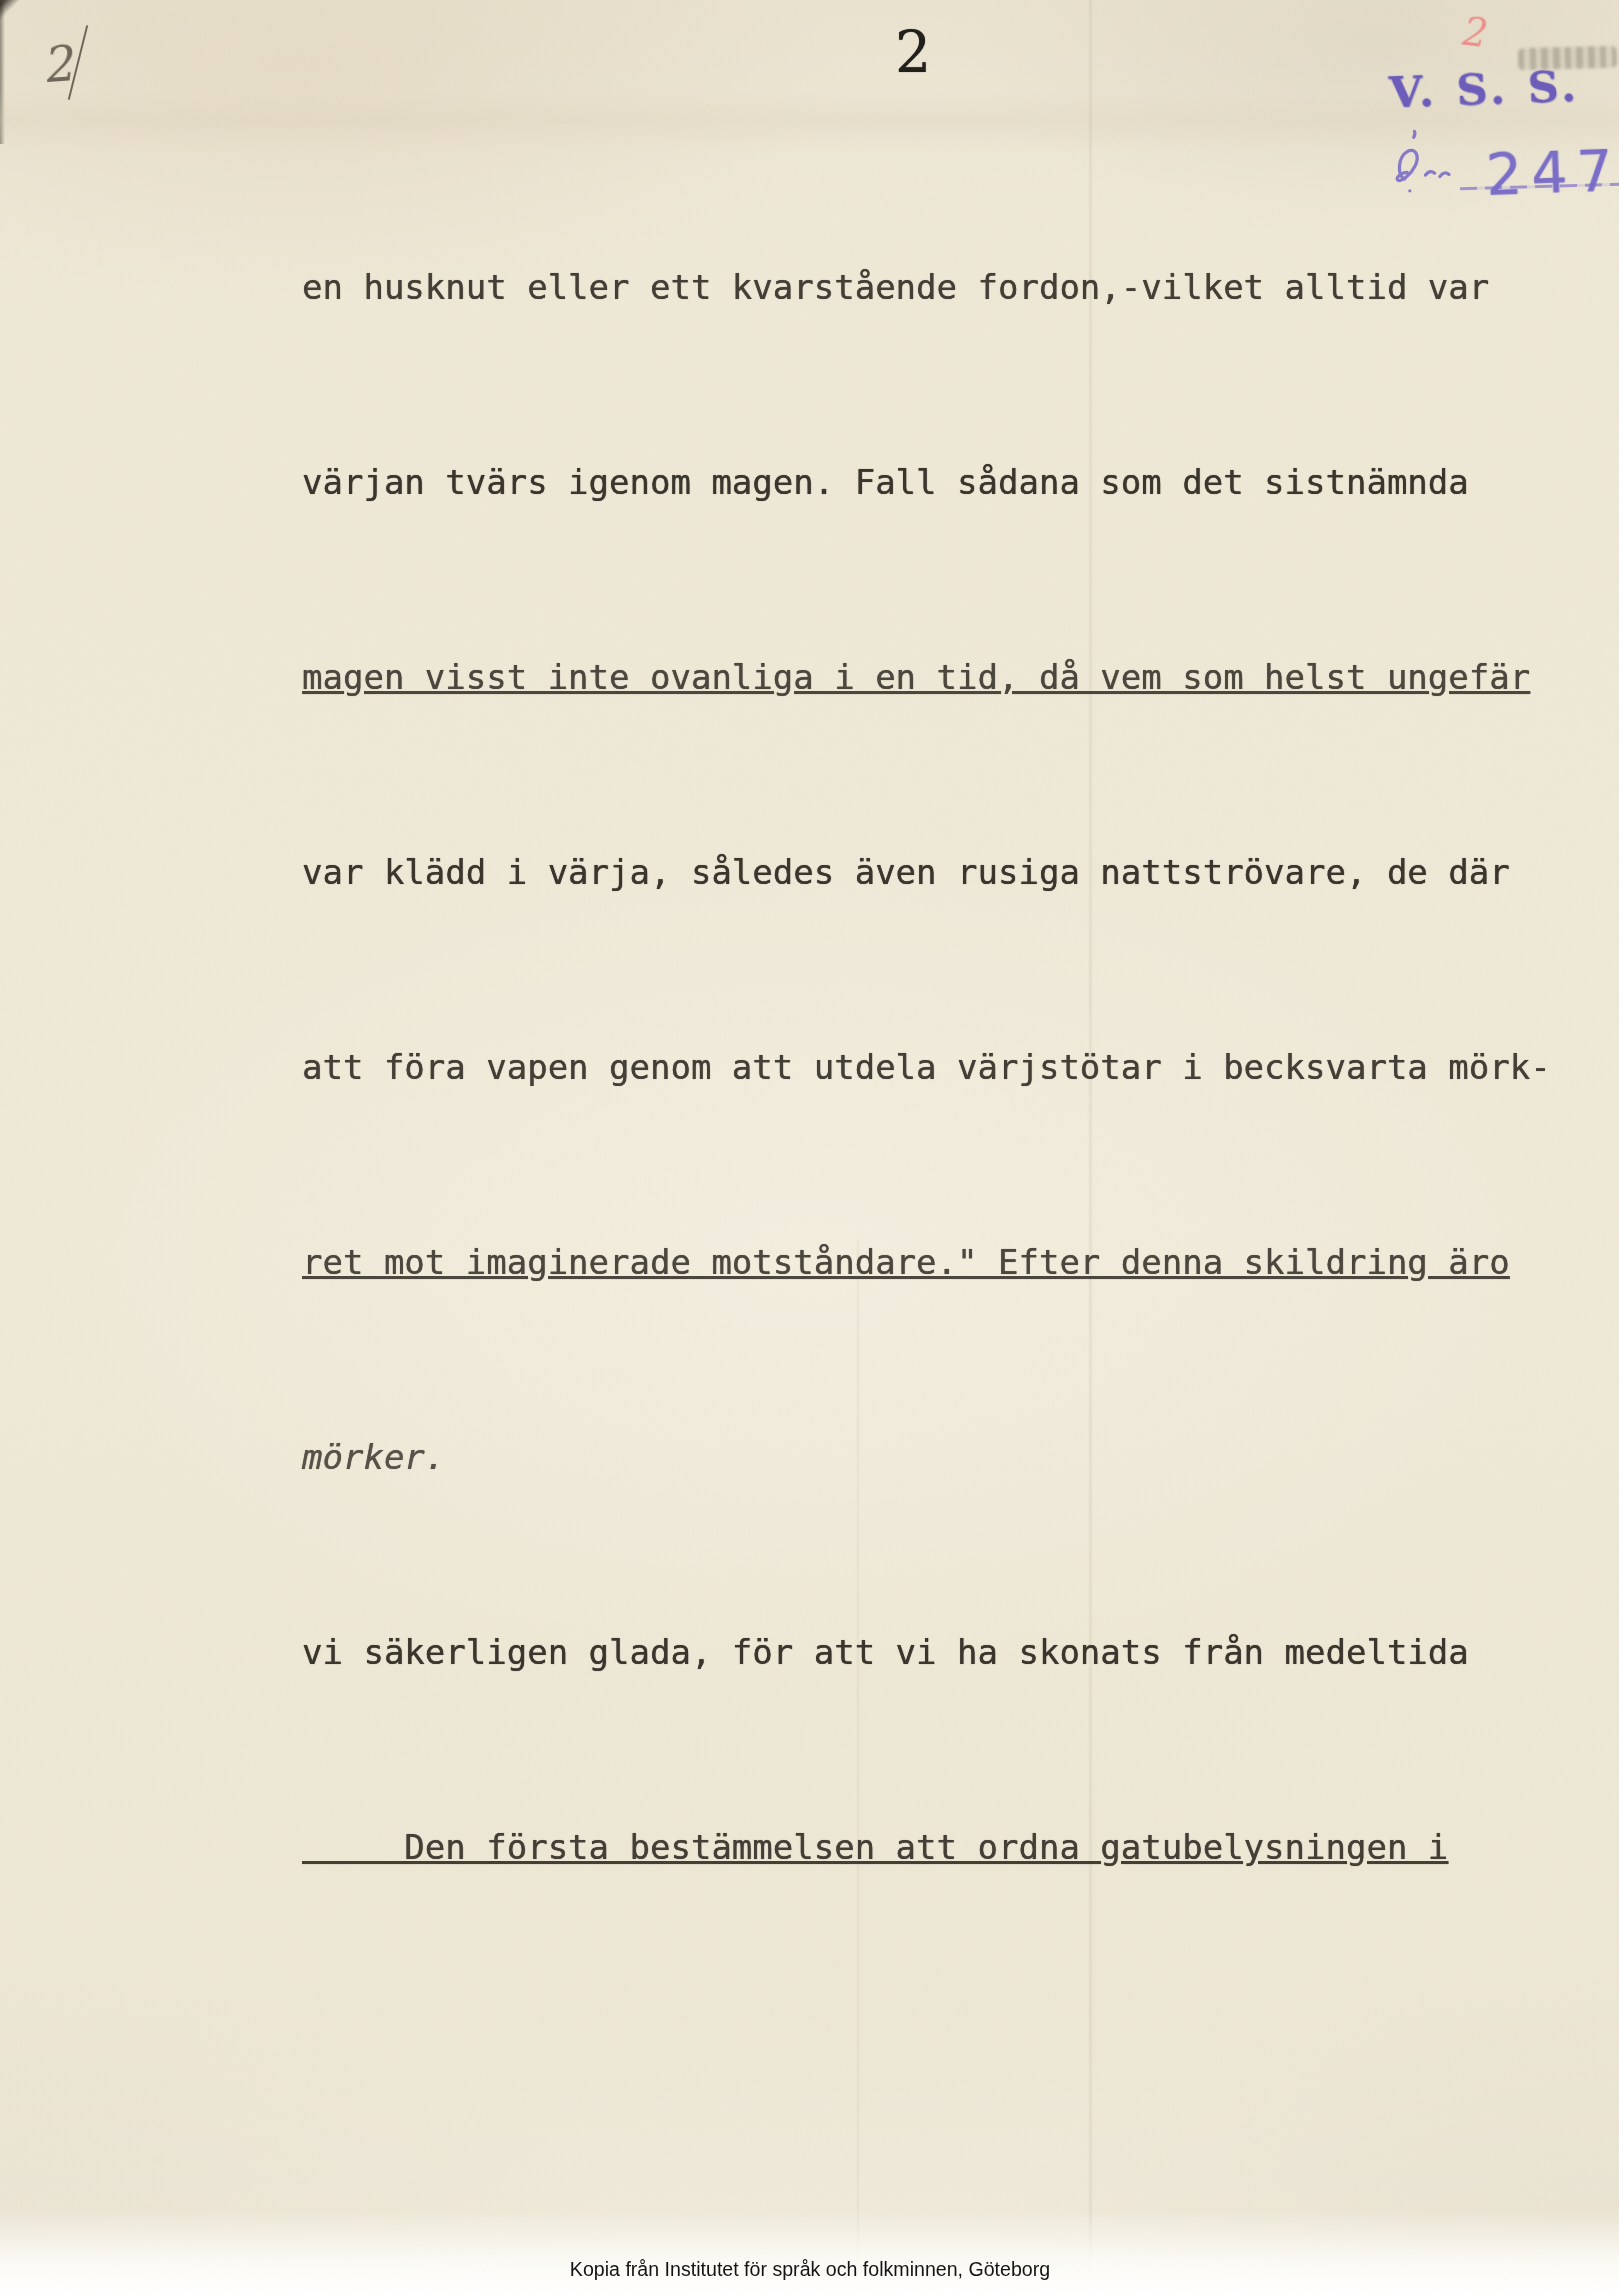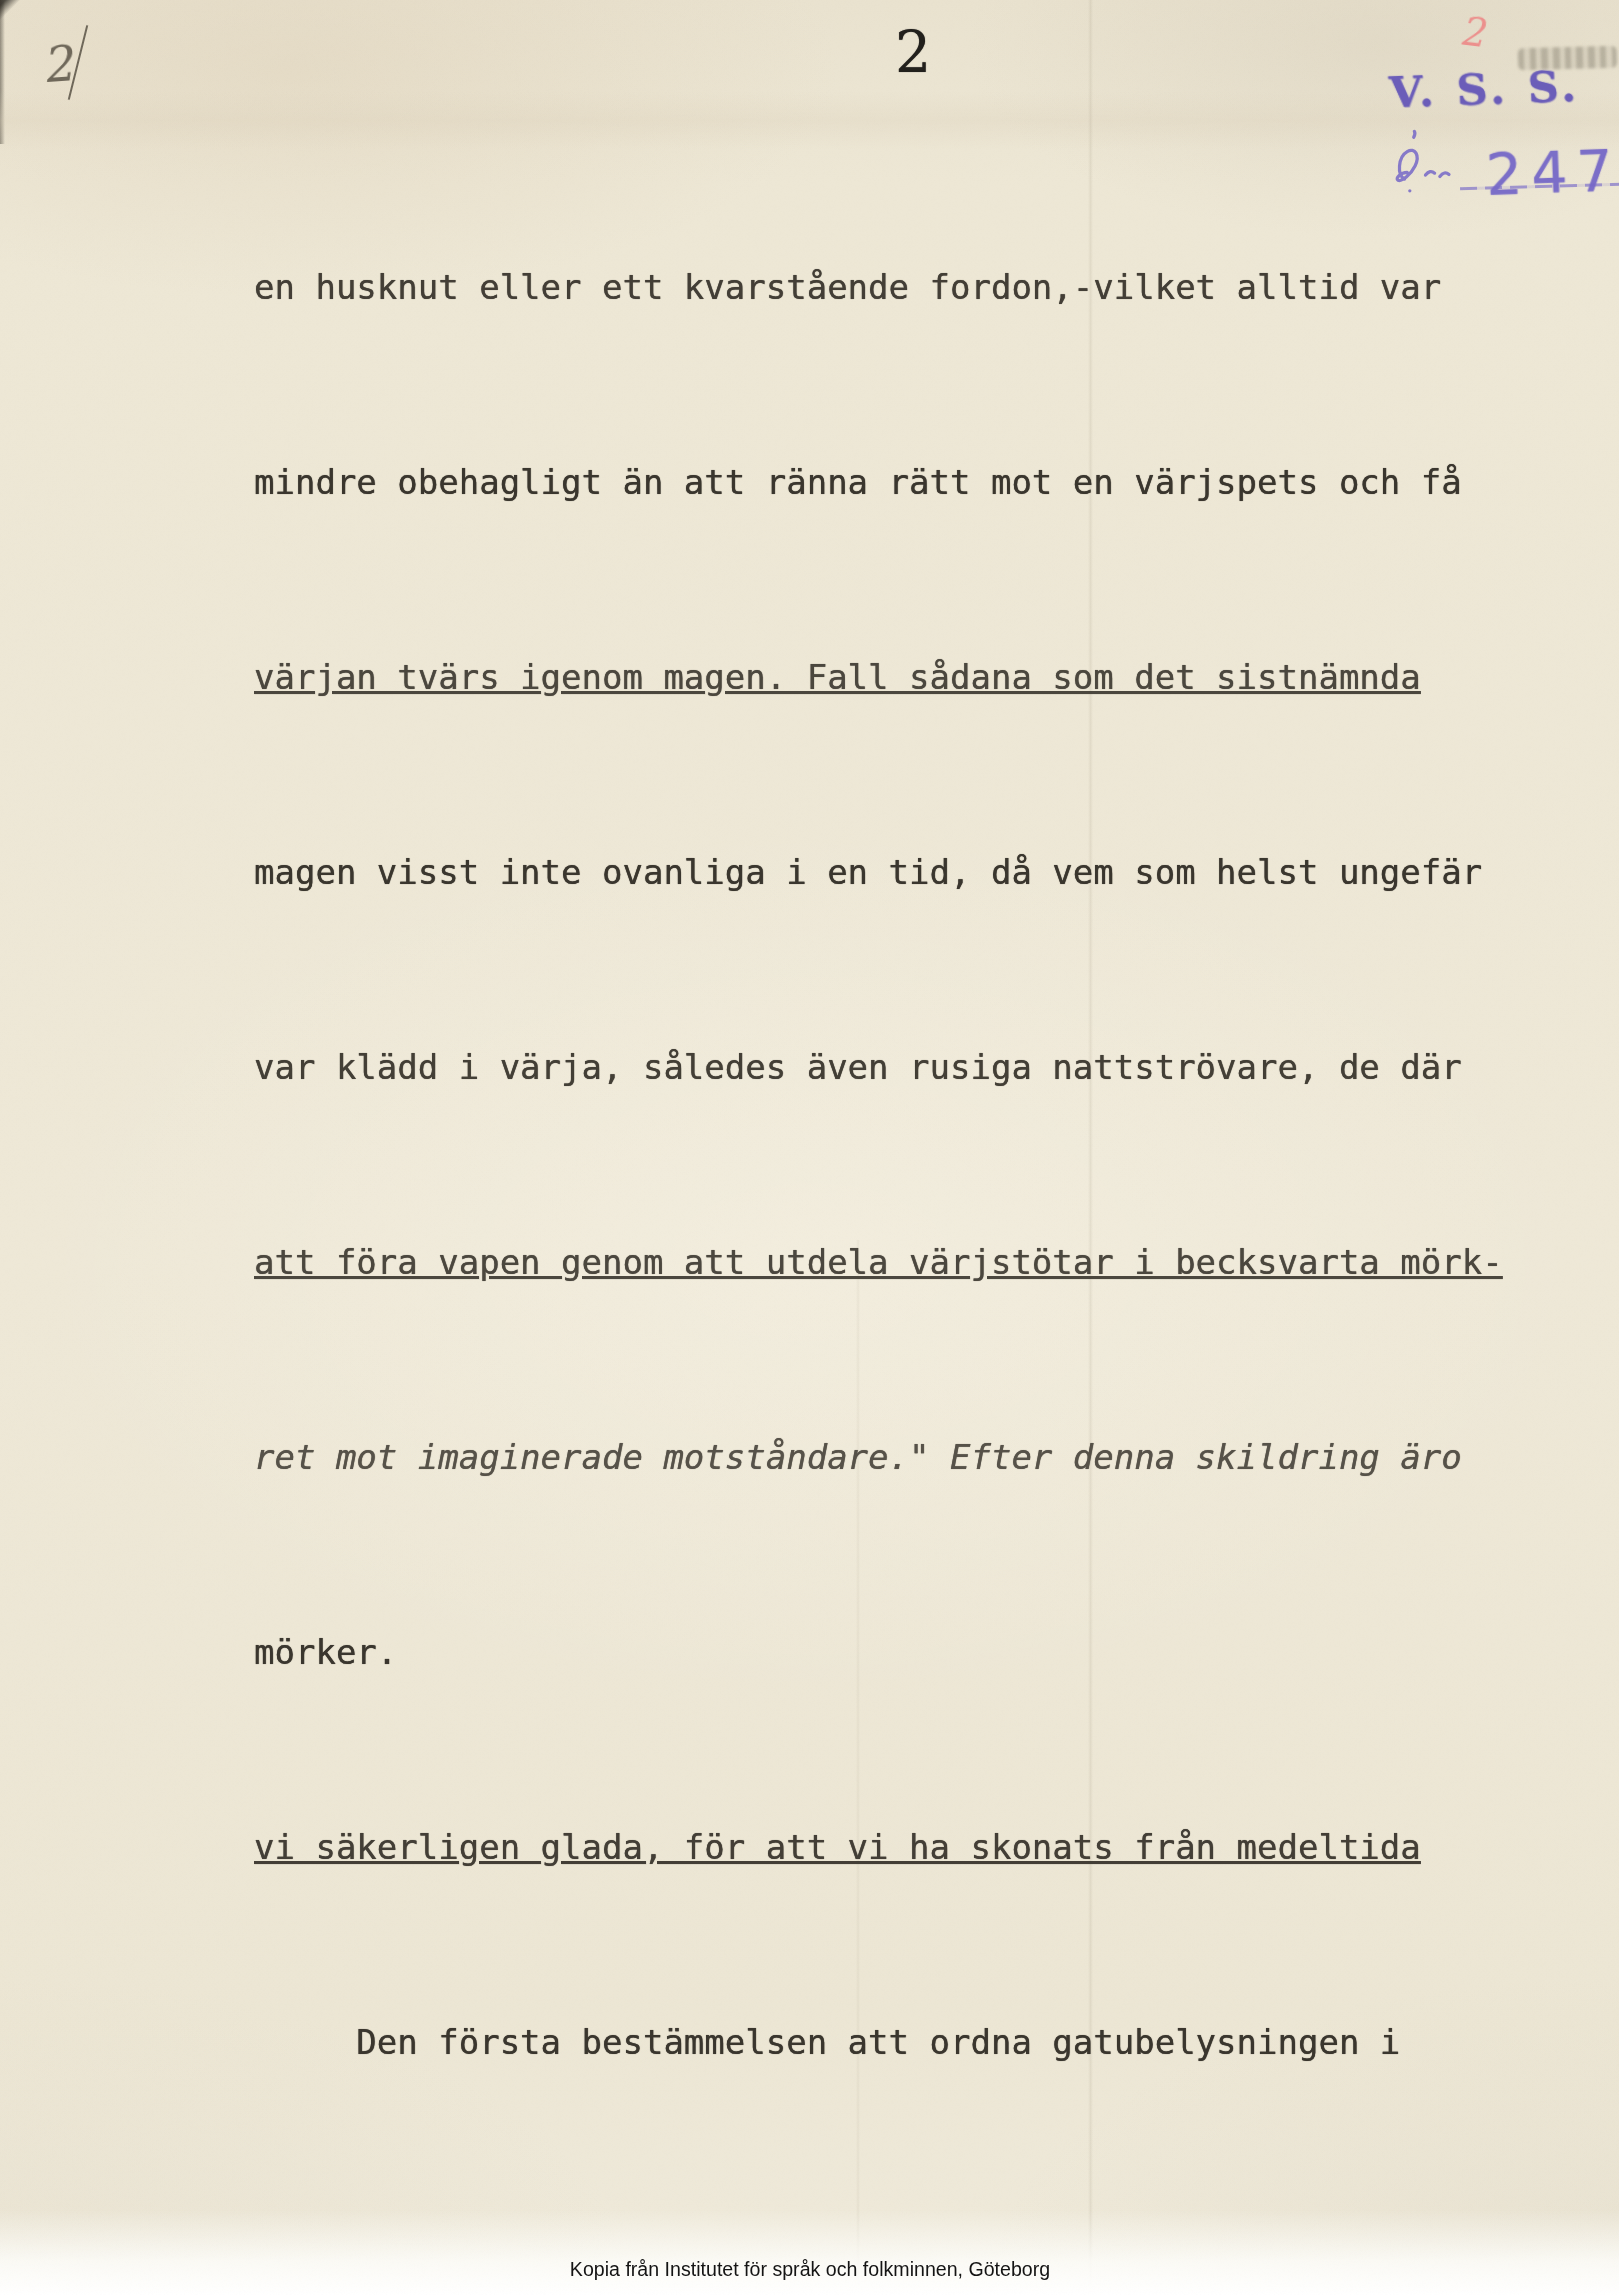--- a/index.html
+++ b/index.html
@@ -132,21 +132,21 @@
   .typewriter {
     position: absolute; left: 254px; top: 125px;
     font-family: "DejaVu Sans Mono", monospace;
     font-size: 34px;
     line-height: 65px;
     color: #3a362e;
     white-space: pre;
     text-shadow: 0 0 0.8px rgba(48,44,36,.85), 0.4px 0.4px 0 rgba(48,44,36,.22);
     letter-spacing: 0;
   }
-  .tw-line { height: 65px; }
+  .tw-line { height: 65px; margin-left: 48px; }
   .tw-line:nth-child(3n)   { opacity: .90; text-decoration: underline; }
   .tw-line:nth-child(4n+1) { opacity: .95; filter: blur(0.2px); }
   .tw-line:nth-child(7n)   { opacity: .84; font-style: italic; }
 
   
   .footer-caption {
     position: absolute; left: 0; bottom: 14.4px; width: 100%;
     text-align: center;
     font-family: "Liberation Sans", sans-serif;
     font-size: 19.6px;
@@ -180,21 +180,20 @@
       <path d="M44,14 q3,-6 1,-9"></path>
       <path d="M30,78 c-12,-6 -10,-34 4,-42 c12,-7 20,6 12,22 c-7,14 -20,24 -26,22 c-5,-3 4,-12 14,-12"></path>
       <path d="M62,72 q7,-9 14,-3"></path>
       <path d="M84,74 q7,-9 14,-3"></path>
       <circle cx="38" cy="96" r="2.5" fill="#7668c8" stroke="none"></circle>
     </g>
   </svg>
 
   <div class="typewriter">
     <div class="tw-line">en husknut eller ett kvarstående fordon,-vilket alltid var</div>
-    <div class="tw-line">mindre obehagligt än att ränna rätt mot en värjspets och få</div>
     <div class="tw-line">värjan tvärs igenom magen. Fall sådana som det sistnämnda</div>
     <div class="tw-line">magen visst inte ovanliga i en tid, då vem som helst ungefär</div>
     <div class="tw-line">var klädd i värja, således även rusiga nattströvare, de där</div>
     <div class="tw-line">att föra vapen genom att utdela värjstötar i becksvarta mörk-</div>
     <div class="tw-line">ret mot imaginerade motståndare." Efter denna skildring äro</div>
     <div class="tw-line">mörker.</div>
     <div class="tw-line">vi säkerligen glada, för att vi ha skonats från medeltida</div>
     <div class="tw-line">     Den första bestämmelsen att ordna gatubelysningen i</div>
     
     

